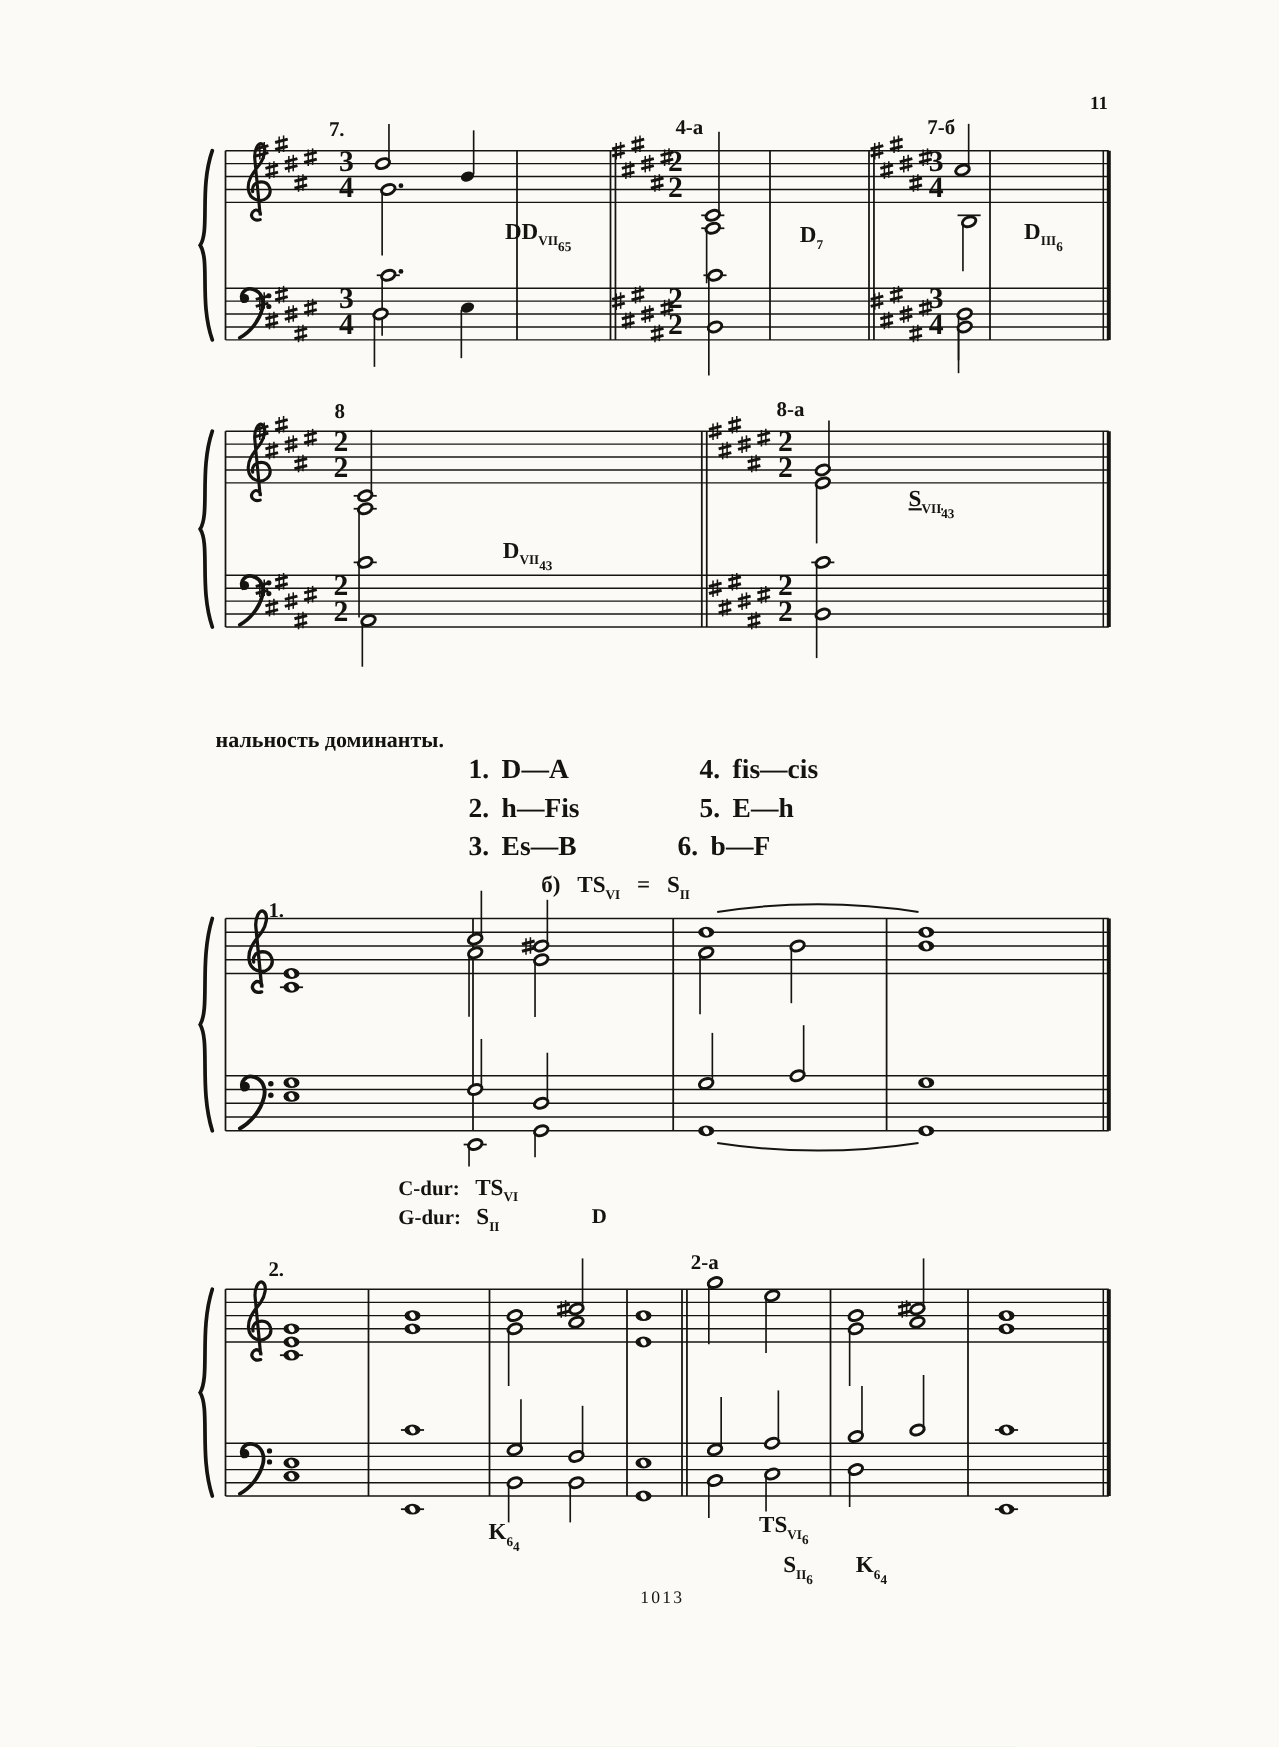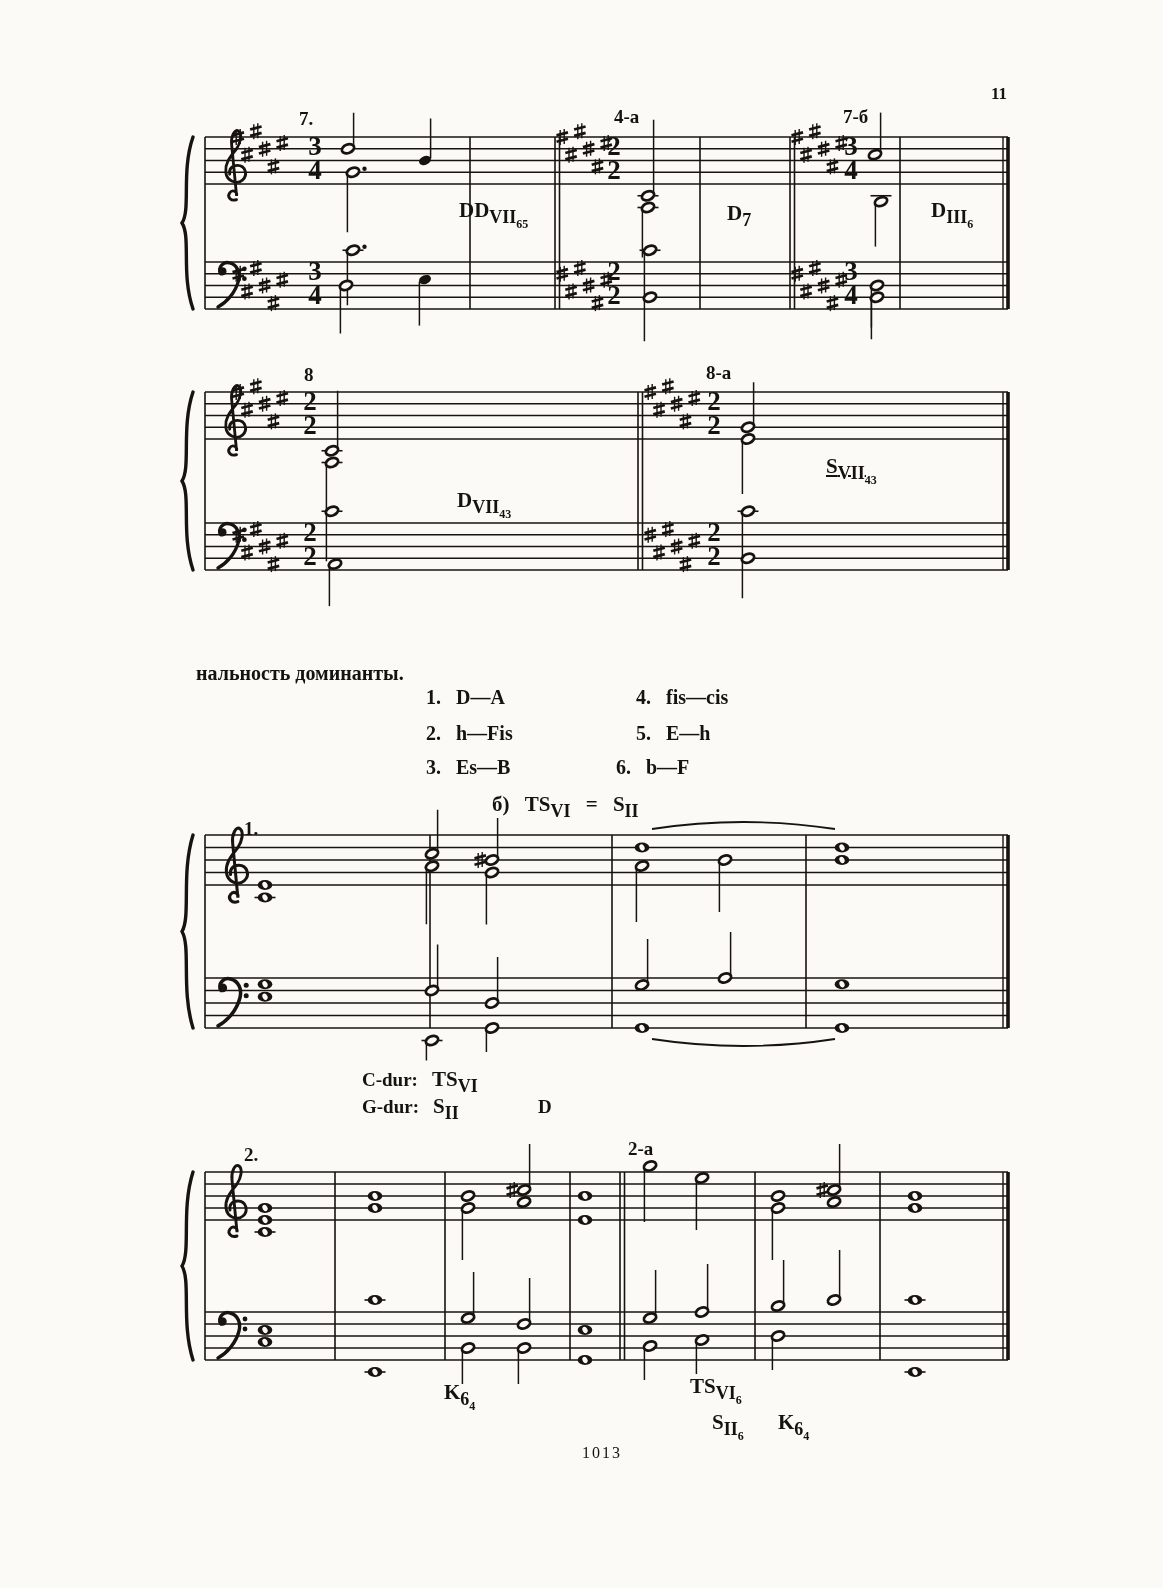--- a/index.html
+++ b/index.html
@@ -3,25 +3,25 @@
 <meta charset="utf-8">
 <style>
   html,body{margin:0;padding:0;background:#e8e8e4;}
   .page{position:relative;width:1163px;height:1588px;background:#fbfaf6;
         font-family:"Liberation Serif","DejaVu Serif",serif;color:#151310;overflow:hidden;}
   .t{position:absolute;white-space:nowrap;}
   .pageno{font-size:17px;font-weight:700;}
   .exno{font-size:19px;font-weight:700;}
   .ts{font-size:27px;font-weight:700;line-height:1;transform:translateX(-50%);}
   .chord{font-weight:700;font-size:21px;line-height:1;}
-  .chord .sub{font-size:18px;vertical-align:-6px;}
+  .chord .sub{font-size:12px;vertical-align:-6px;}
   .chord .sub2{font-size:12px;vertical-align:-11px;}
   .tasktext{font-size:20px;font-weight:700;}
   .tasklabel{letter-spacing:1px;margin-right:10px;}
-  .listrow{font-size:20px;font-weight:700;}
+  .listrow{font-size:25px;font-weight:700;}
   .listrow .n{display:inline-block;width:30px;}
   .subhead{font-size:21px;font-weight:700;}
   .subhead .eq{margin:0 10px;}
   .analysis{font-size:19px;font-weight:700;}
   .analysis .key{margin-right:14px;}
   .footer{font-size:16px;font-weight:400;letter-spacing:2px;}
   svg{position:absolute;overflow:visible;}
 </style>
 </head>
 <body>
@@ -730,21 +730,21 @@
   <span class="t ts" style="left:310px;top:412px;">2</span>
   <span class="t ts" style="left:310px;top:519px;">2</span>
   <span class="t ts" style="left:310px;top:543px;">2</span>
 
   <span class="t ts" style="left:714px;top:388px;">2</span>
   <span class="t ts" style="left:714px;top:412px;">2</span>
   <span class="t ts" style="left:714px;top:519px;">2</span>
   <span class="t ts" style="left:714px;top:543px;">2</span>
 
   <span class="t chord" style="left:457px;top:462px;margin-top:28px;"><span>D</span><span class="sub">VII</span><span class="sub2">43</span></span>
-  <span class="t chord" style="left:826px;top:456px;text-decoration:underline;"><span>S</span><span class="sub">VII</span><span class="sub2">43</span></span>
+  <span class="t chord" style="left:826px;top:443px;text-decoration:underline;"><span>S</span><span class="sub">VII</span><span class="sub2">43</span></span>
 
   <div class="t tasktext" style="left:196px;top:662px;">нальность доминанты.</div>
 
   <div class="t listrow" style="left:426px;top:686px;"><span class="n">1.</span><span>D—A</span></div>
   <div class="t listrow" style="left:426px;top:722px;"><span class="n">2.</span><span>h—Fis</span></div>
   <div class="t listrow" style="left:426px;top:756px;"><span class="n">3.</span><span>Es—B</span></div>
   <div class="t listrow" style="left:636px;top:686px;"><span class="n">4.</span><span>fis—cis</span></div>
   <div class="t listrow" style="left:636px;top:722px;"><span class="n">5.</span><span>E—h</span></div>
   <div class="t listrow" style="left:616px;top:756px;"><span class="n">6.</span><span>b—F</span></div>
 

